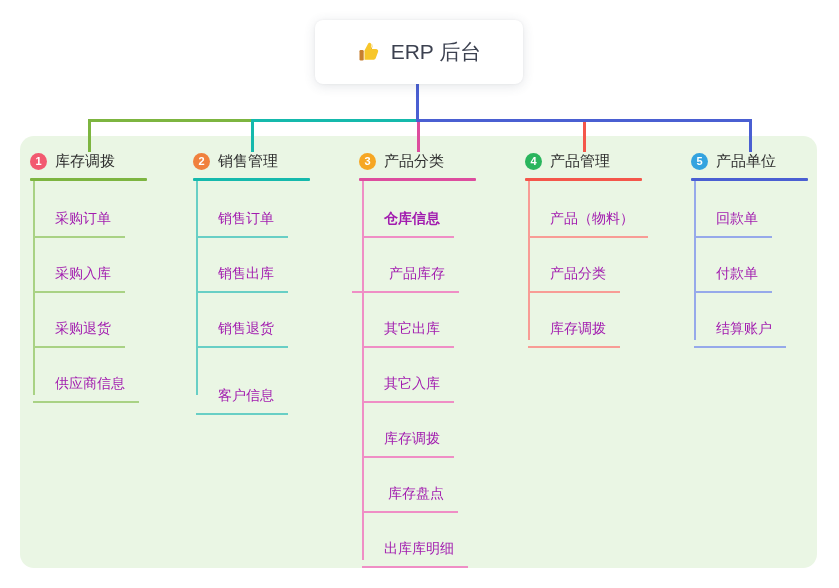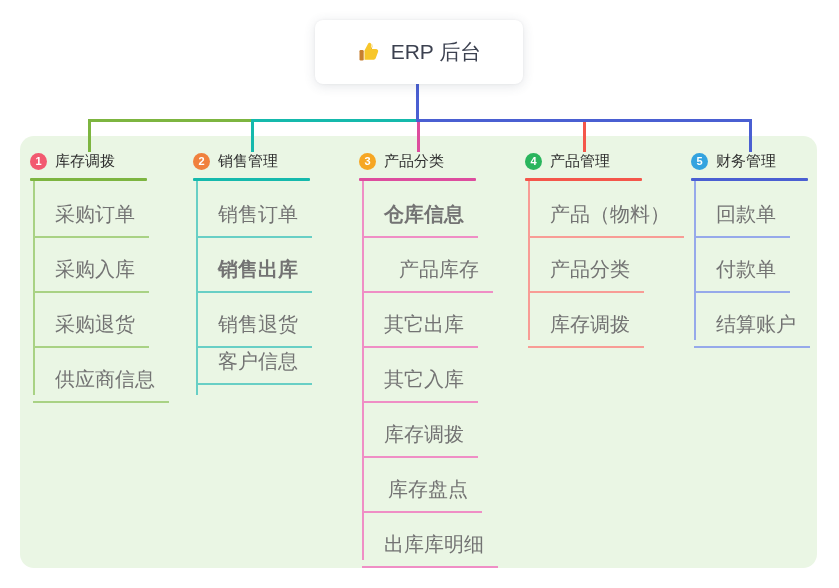--- a/index.html
+++ b/index.html
@@ -29,21 +29,21 @@
     width:17px;height:17px;border-radius:50%;flex:0 0 17px;
     display:flex;align-items:center;justify-content:center;
     color:#fff;font-size:11px;font-weight:700;line-height:1;
   }
   .branch-underline{position:absolute;top:178px;height:3px;border-radius:1px;z-index:2;}
   .spine{position:absolute;width:2px;z-index:1;}
 
   .item{
     position:absolute;height:31px;display:flex;align-items:flex-end;
     padding:0 14px 8px 22px;white-space:nowrap;
-    font-size:20px;color:#737373;z-index:2;cursor:default;
+    font-size:14px;color:#a21caf;z-index:2;cursor:default;
   }
 </style>
 </head>
 <body>
 
 <div class="canvas">
 
   <div class="root-node">
     <span class="thumb">
       <svg width="24" height="24" viewBox="0 0 24 24">
@@ -79,48 +79,48 @@
       <div class="item" style="left: 33px; top: 252px; border-bottom: 2px solid rgb(169, 210, 132);">采购入库</div>
       <div class="item" style="left: 33px; top: 307px; border-bottom: 2px solid rgb(169, 210, 132); text-align: center;">采购退货</div>
       <div class="item" style="left: 33px; top: 362px; border-bottom: 2px solid rgb(169, 210, 132);">供应商信息</div>
       <div class="branch-header" style="left: 193px;">
         <span class="badge" style="background: rgb(240, 129, 62);">2</span>
         <span>销售管理</span>
       </div>
       <div class="branch-underline" style="left: 193px; width: 117px; background: rgb(21, 185, 172);"></div>
       <div class="spine" style="left: 196px; top: 181px; height: 214px; background: rgb(104, 207, 197);"></div>
       <div class="item" style="left: 196px; top: 197px; border-bottom: 2px solid rgb(104, 207, 197); text-align: right;">销售订单</div>
-      <div class="item" style="left: 196px; top: 252px; border-bottom: 2px solid rgb(104, 207, 197); font-weight: bold;">销售出库</div>
+      <div class="item" style="left: 196px; top: 252px; border-bottom: 2px solid rgb(104, 207, 197);">销售出库</div>
       <div class="item" style="left: 196px; top: 307px; border-bottom: 2px solid rgb(104, 207, 197);">销售退货</div>
-      <div class="item" style="left: 196px; top: 344px; border-bottom: 2px solid rgb(104, 207, 197);">客户信息</div>
+      <div class="item" style="left: 196px; top: 374px; border-bottom: 2px solid rgb(104, 207, 197);">客户信息</div>
       <div class="branch-header" style="left: 359px;">
         <span class="badge" style="background: rgb(246, 166, 35);">3</span>
         <span>产品分类</span>
       </div>
       <div class="branch-underline" style="left: 359px; width: 117px; background: rgb(221, 77, 158);"></div>
       <div class="spine" style="left: 362px; top: 181px; height: 379px; background: rgb(239, 142, 197);"></div>
       <div class="item" style="left: 362px; top: 197px; border-bottom: 2px solid rgb(239, 142, 197); font-weight: bold;">仓库信息</div>
-      <div class="item" style="left: 362px; top: 252px; border-bottom: 2px solid rgb(239, 142, 197); padding-left: 37px;">产品库存</div>
+      <div class="item" style="left: 352px; top: 252px; border-bottom: 2px solid rgb(239, 142, 197); padding-left: 37px;">产品库存</div>
       <div class="item" style="left: 362px; top: 307px; border-bottom: 2px solid rgb(239, 142, 197);">其它出库</div>
       <div class="item" style="left: 362px; top: 362px; border-bottom: 2px solid rgb(239, 142, 197);">其它入库</div>
       <div class="item" style="left: 362px; top: 417px; border-bottom: 2px solid rgb(239, 142, 197);">库存调拨</div>
       <div class="item" style="left: 362px; top: 472px; border-bottom: 2px solid rgb(239, 142, 197); padding-left: 26px;">库存盘点</div>
       <div class="item" style="left: 362px; top: 527px; border-bottom: 2px solid rgb(239, 142, 197);">出库库明细</div>
       <div class="branch-header" style="left: 525px;">
         <span class="badge" style="background: rgb(42, 181, 93);">4</span>
         <span>产品管理</span>
       </div>
       <div class="branch-underline" style="left: 525px; width: 117px; background: rgb(244, 86, 74);"></div>
       <div class="spine" style="left: 528px; top: 181px; height: 159px; background: rgb(248, 156, 149);"></div>
       <div class="item" style="left: 528px; top: 197px; border-bottom: 2px solid rgb(248, 156, 149);">产品（物料）</div>
       <div class="item" style="left: 528px; top: 252px; border-bottom: 2px solid rgb(248, 156, 149);">产品分类</div>
       <div class="item" style="left: 528px; top: 307px; border-bottom: 2px solid rgb(248, 156, 149);">库存调拨</div>
       <div class="branch-header" style="left: 691px;">
         <span class="badge" style="background: rgb(51, 163, 223);">5</span>
-        <span>财务管理</span>
+        <span>产品单位</span>
       </div>
       <div class="branch-underline" style="left: 691px; width: 117px; background: rgb(74, 95, 210);"></div>
       <div class="spine" style="left: 694px; top: 181px; height: 159px; background: rgb(150, 169, 234);"></div>
       <div class="item" style="left: 694px; top: 197px; border-bottom: 2px solid rgb(150, 169, 234);">回款单</div>
       <div class="item" style="left: 694px; top: 252px; border-bottom: 2px solid rgb(150, 169, 234);">付款单</div>
       <div class="item" style="left: 694px; top: 307px; border-bottom: 2px solid rgb(150, 169, 234);">结算账户</div>
     </div>
 
 </div>
 

